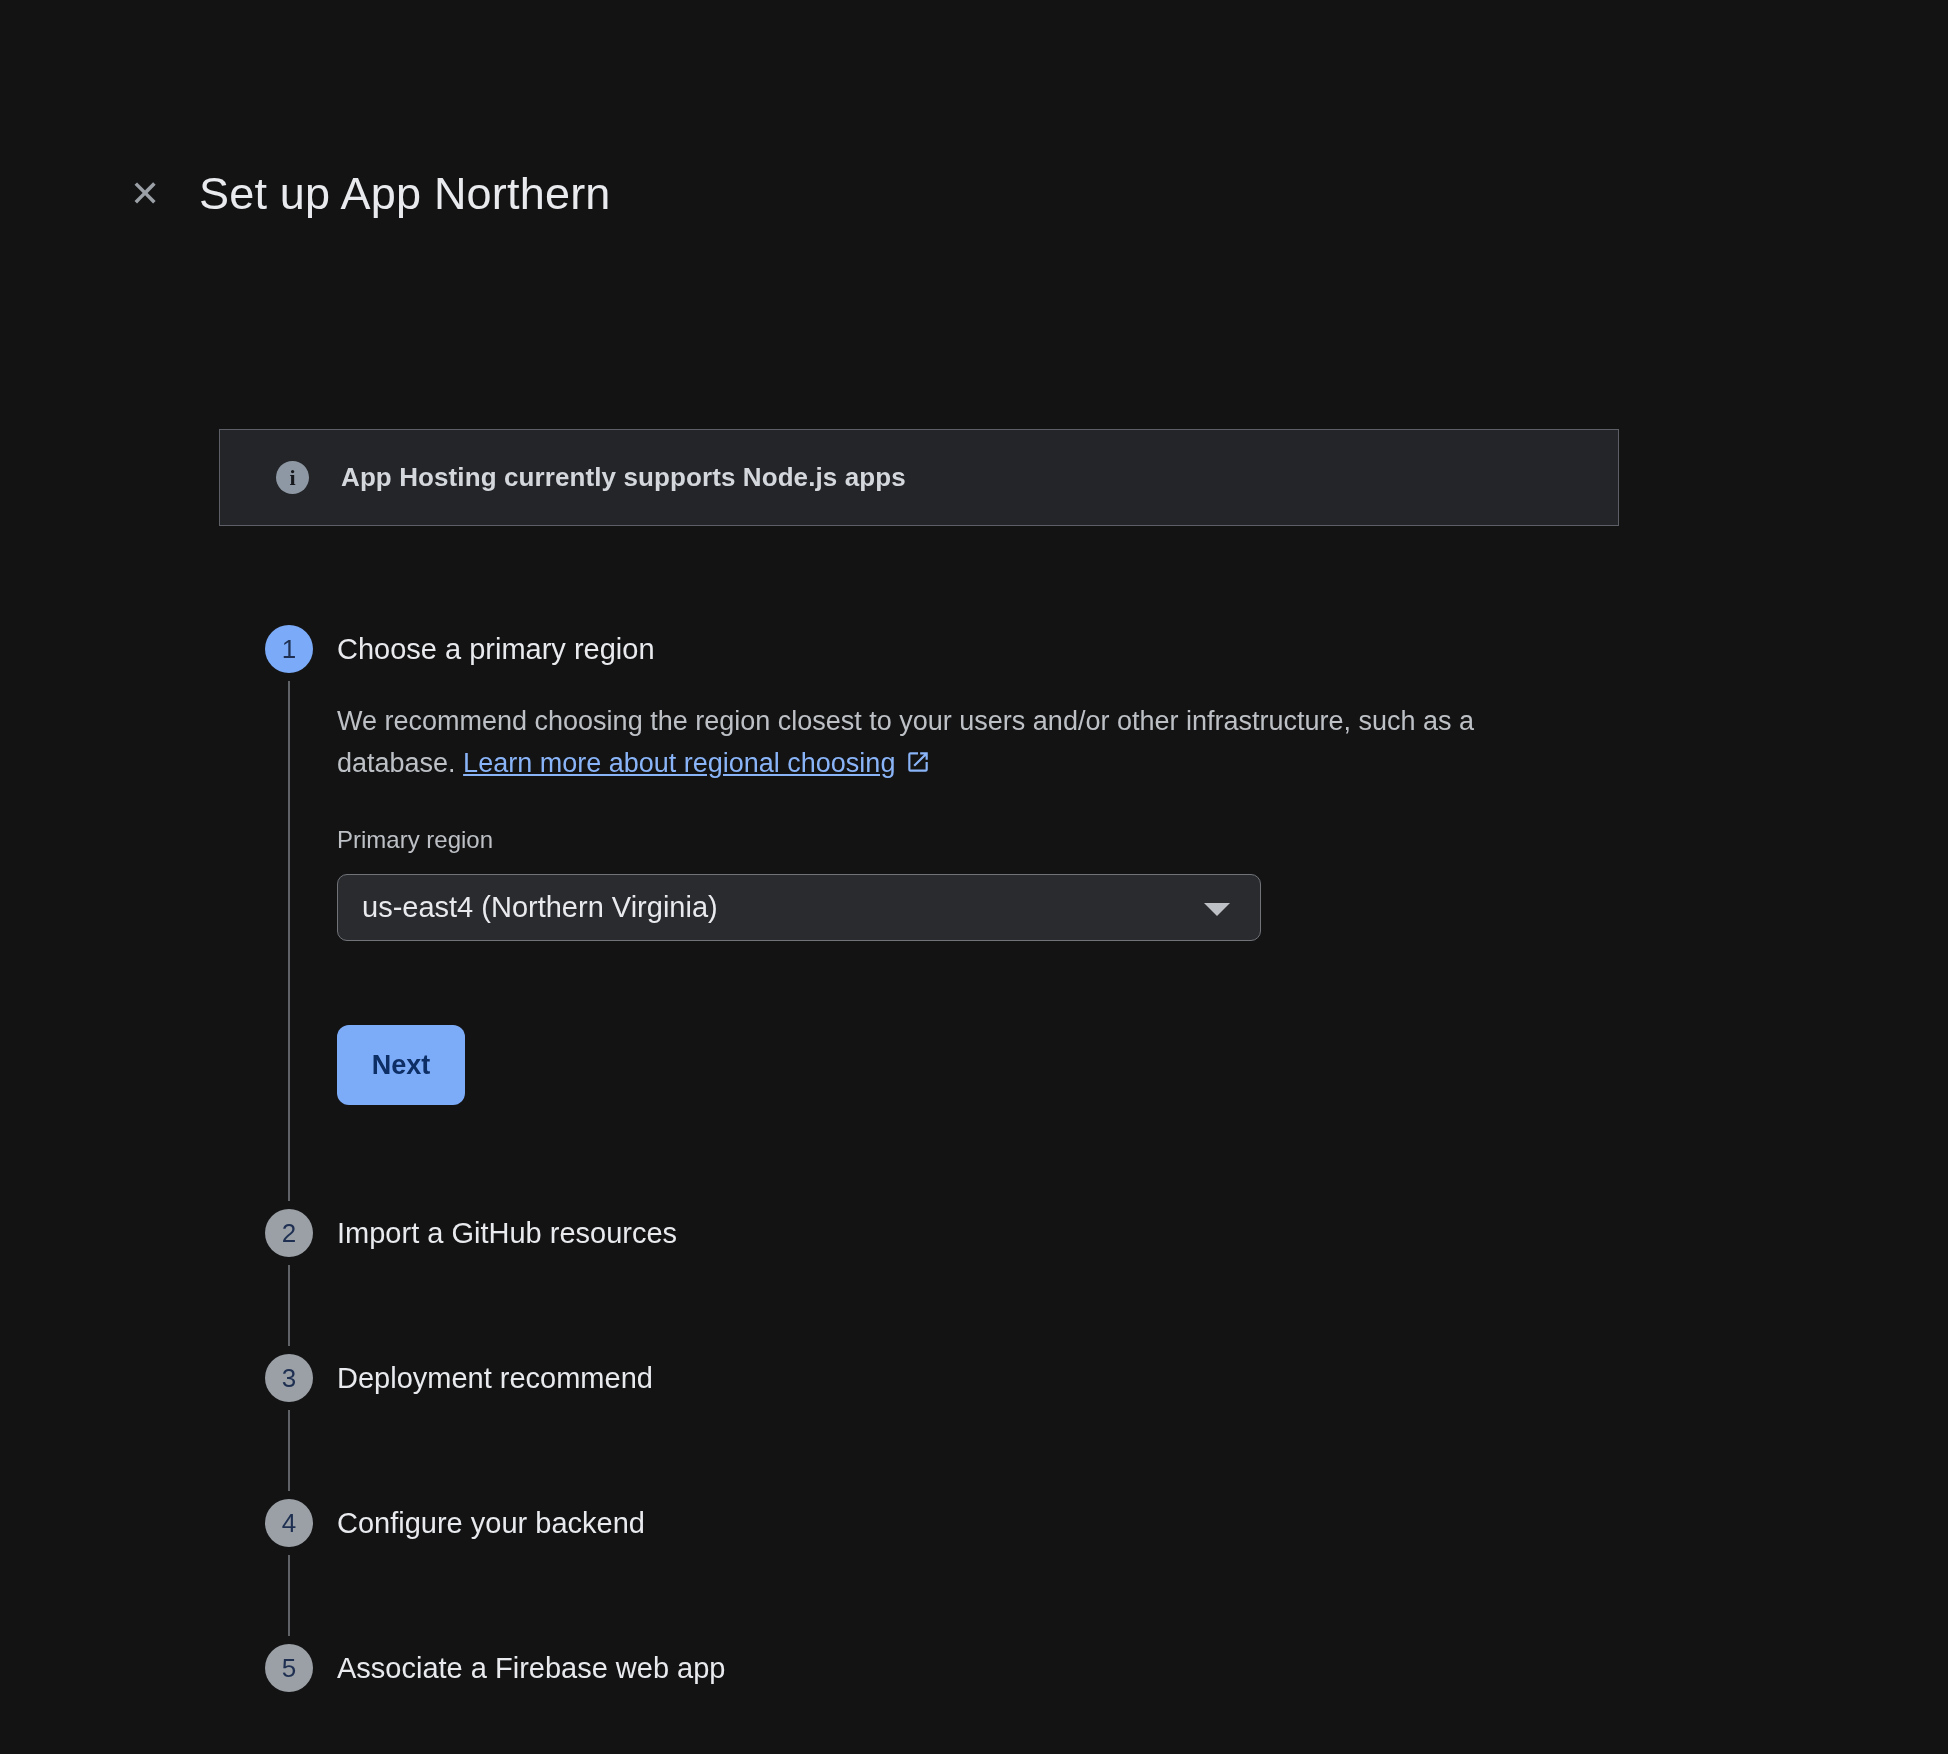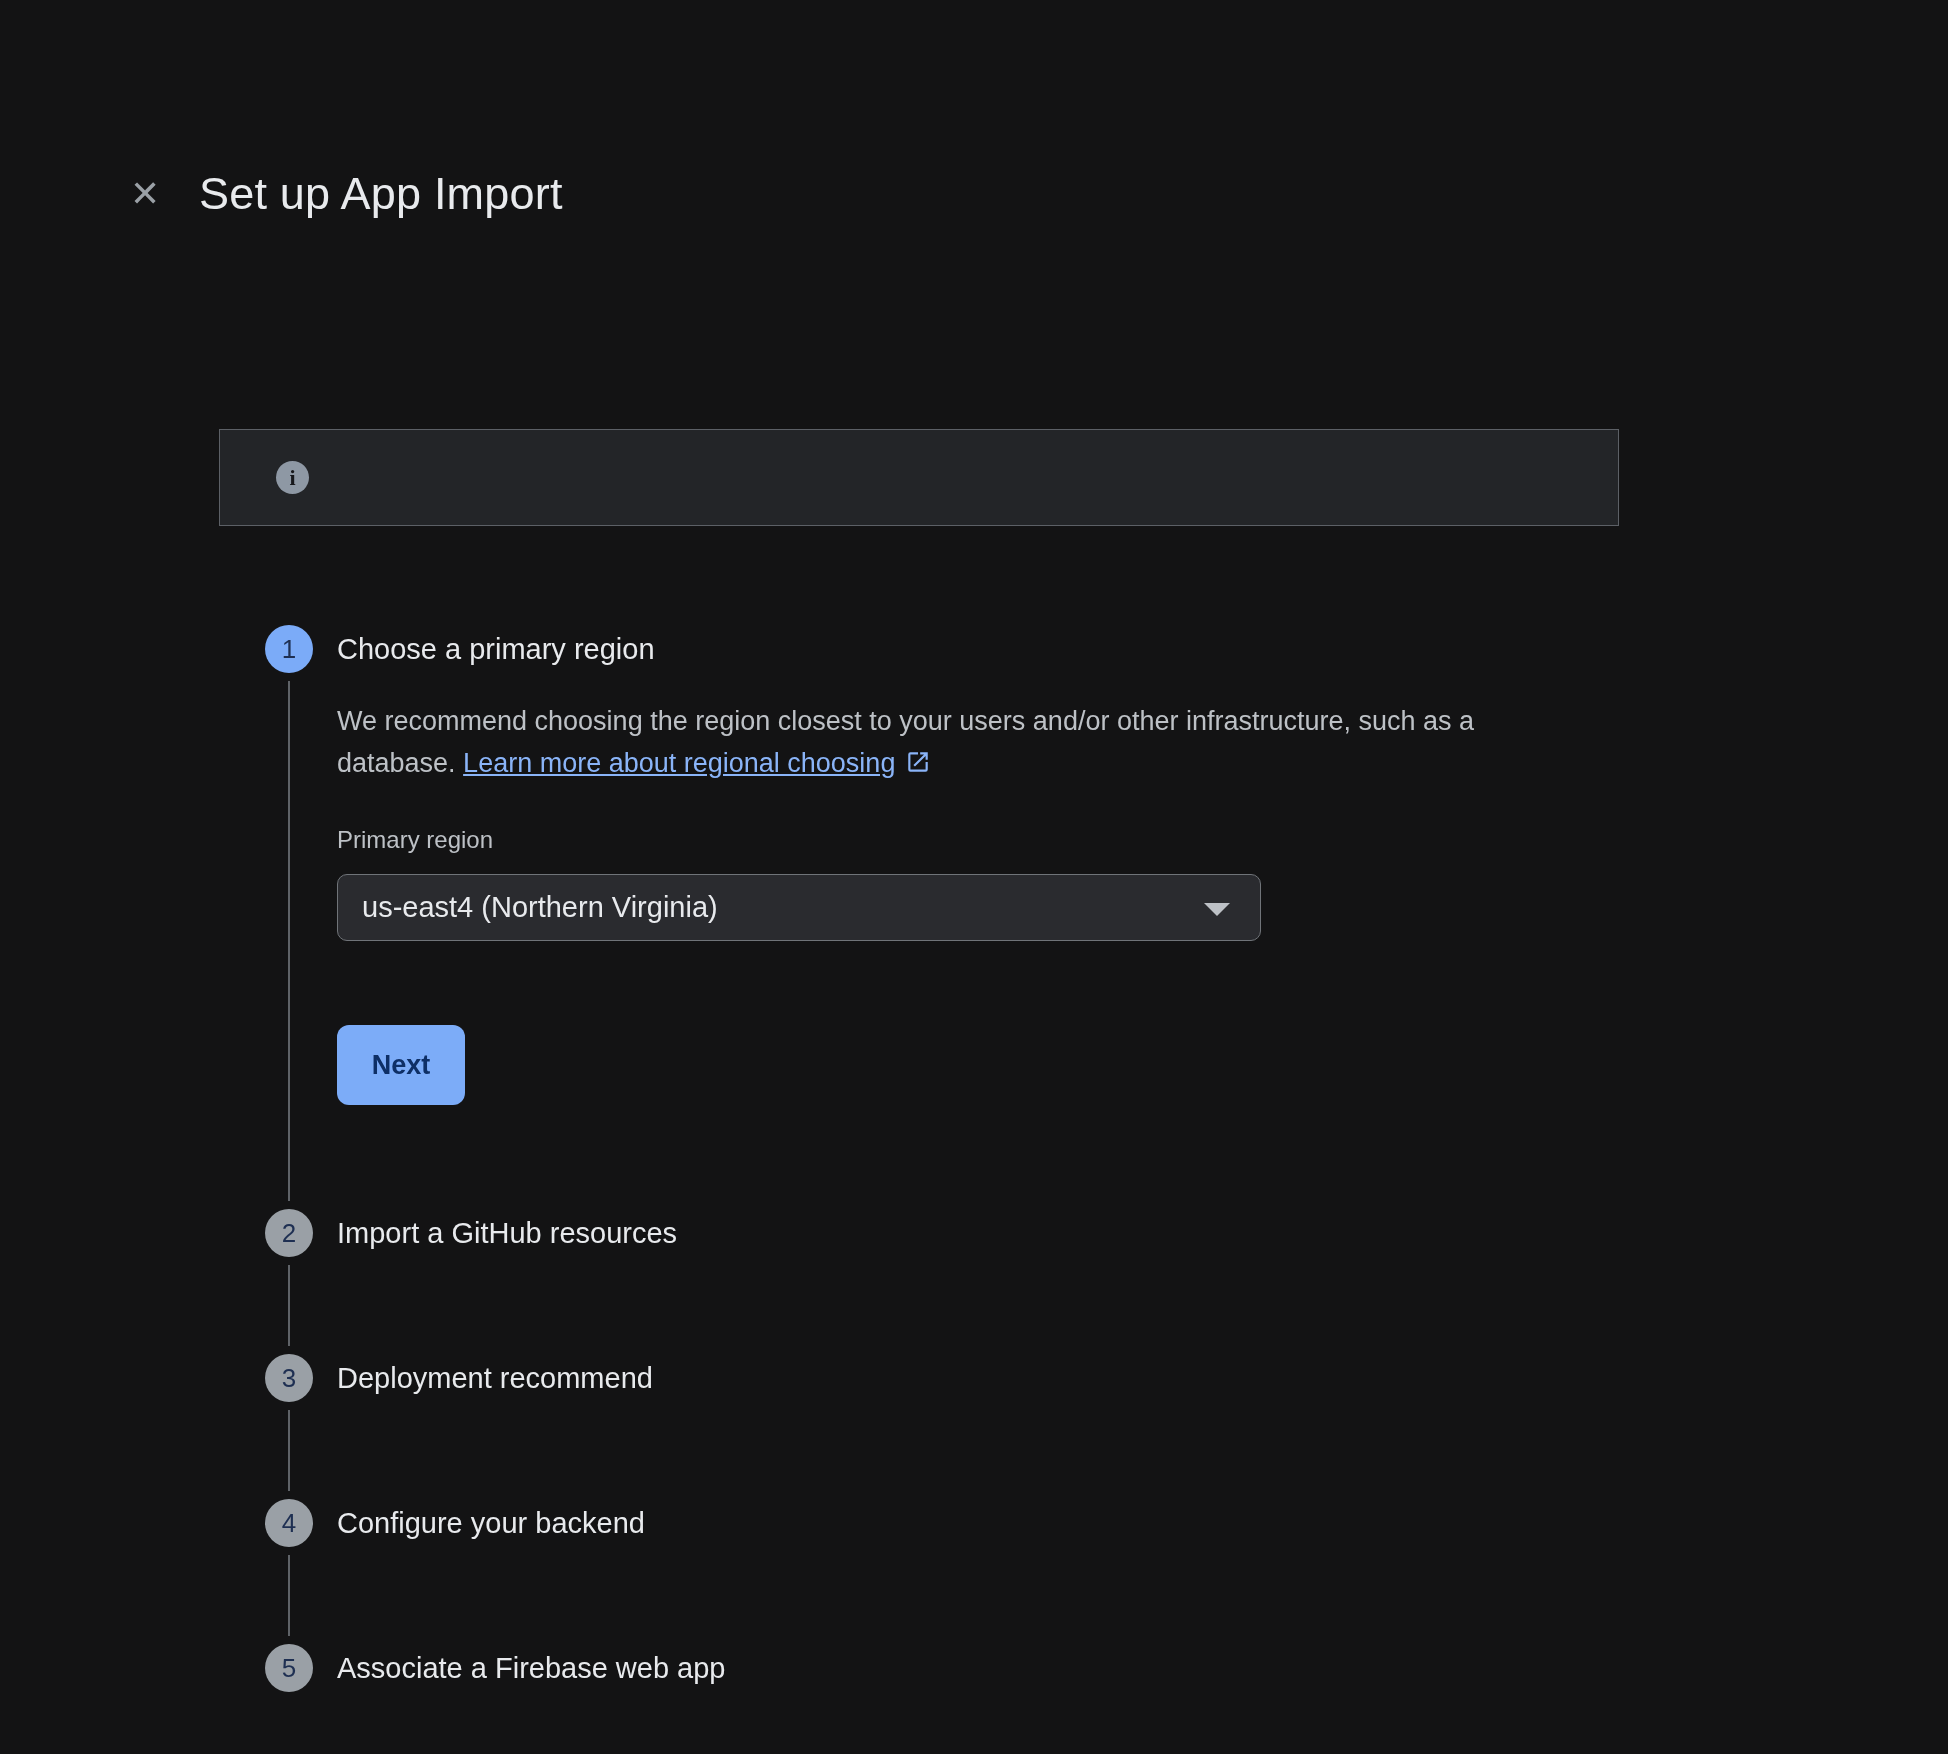--- a/index.html
+++ b/index.html
@@ -87,25 +87,26 @@
 </style>
 </head>
 <body>
 
 <div class="page">
 
   <div class="header">
     <button class="close-btn">
       <span class="close-glyph">✕</span>
     </button>
-    <h1 class="page-title">Set up App Import</h1>
+    <h1 class="page-title">Set up App Northern</h1>
   </div>
 
   <div class="banner">
     <div class="info-icon">i</div>
+    <div class="banner-text">App Hosting currently supports Node.js apps</div>
   </div>
 
   <div class="stepper">
 
     <div class="step active">
       <div class="rail">
         <div class="circle active">1</div>
         <div class="rail-line"></div>
       </div>
       <div class="step-body">

